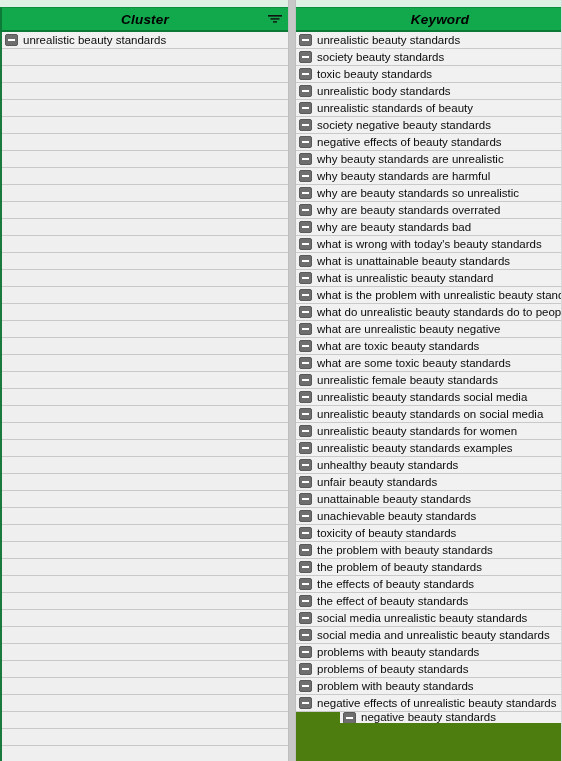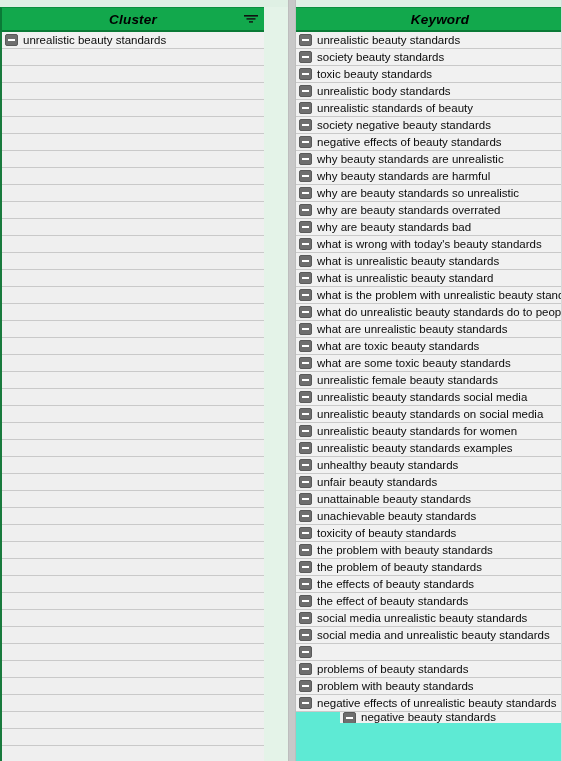--- a/index.html
+++ b/index.html
@@ -35,21 +35,21 @@
     background: #dff0e4;
   }
 
   
   .col {
     position: absolute;
     top: 0;
     height: 761px;
     overflow: hidden;
   }
-  .col-cluster { left: 0;   width: 264px; }
+  .col-cluster { left: 0;   width: 264px; padding-left: 24px; }
   .col-keyword { left: 296px; width: 288px; }
 
   
   .gutter {
     position: absolute;
     top: 0;
     left: 288px;
     width: 8px;
     height: 761px;
     background: #c8c8c8;
@@ -92,21 +92,21 @@
     display: block;
   }
 
   
   .body {
     position: absolute;
     top: 32px;
     left: 0;
     right: 0;
     bottom: 0;
-    background: #5eead4;
+    background: #4d7c0f;
     overflow: hidden;
   }
   .col-cluster .body {
     border-left: 2px solid #187a3c;
     box-sizing: border-box;
   }
 
   .row {
     position: relative;
     height: 17px;
@@ -290,37 +290,37 @@
         <div class="row filled">
           <span class="toggle"></span>
           <span class="cell-text">why are beauty standards bad</span>
         </div>
         <div class="row filled">
           <span class="toggle"></span>
           <span class="cell-text">what is wrong with today's beauty standards</span>
         </div>
         <div class="row filled">
           <span class="toggle"></span>
-          <span class="cell-text">what is unrealistic beauty standards</span>
+          <span class="cell-text">what is unattainable beauty standards</span>
         </div>
         <div class="row filled">
           <span class="toggle"></span>
           <span class="cell-text">what is unrealistic beauty standard</span>
         </div>
         <div class="row filled">
           <span class="toggle"></span>
           <span class="cell-text">what is the problem with unrealistic beauty standards</span>
         </div>
         <div class="row filled">
           <span class="toggle"></span>
           <span class="cell-text">what do unrealistic beauty standards do to people</span>
         </div>
         <div class="row filled">
           <span class="toggle"></span>
-          <span class="cell-text">what are unrealistic beauty standards</span>
+          <span class="cell-text">what are unrealistic beauty negative</span>
         </div>
         <div class="row filled">
           <span class="toggle"></span>
           <span class="cell-text">what are toxic beauty standards</span>
         </div>
         <div class="row filled">
           <span class="toggle"></span>
           <span class="cell-text">what are some toxic beauty standards</span>
         </div>
         <div class="row filled">
@@ -382,20 +382,21 @@
         <div class="row filled">
           <span class="toggle"></span>
           <span class="cell-text">social media unrealistic beauty standards</span>
         </div>
         <div class="row filled">
           <span class="toggle"></span>
           <span class="cell-text">social media and unrealistic beauty standards</span>
         </div>
         <div class="row filled">
           <span class="toggle"></span>
+          <span class="cell-text">problems with beauty standards</span>
         </div>
         <div class="row filled">
           <span class="toggle"></span>
           <span class="cell-text">problems of beauty standards</span>
         </div>
         <div class="row filled">
           <span class="toggle"></span>
           <span class="cell-text">problem with beauty standards</span>
         </div>
         <div class="row filled">

